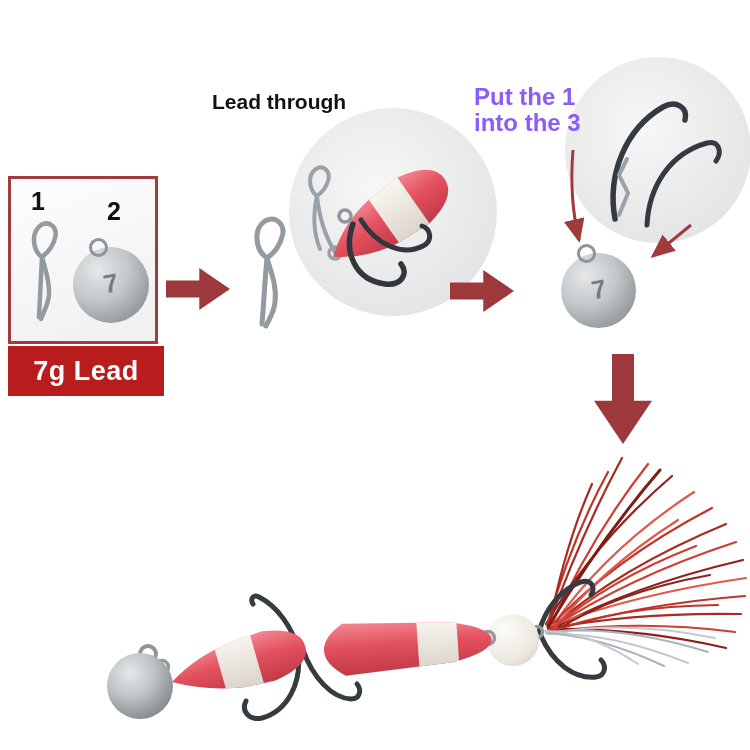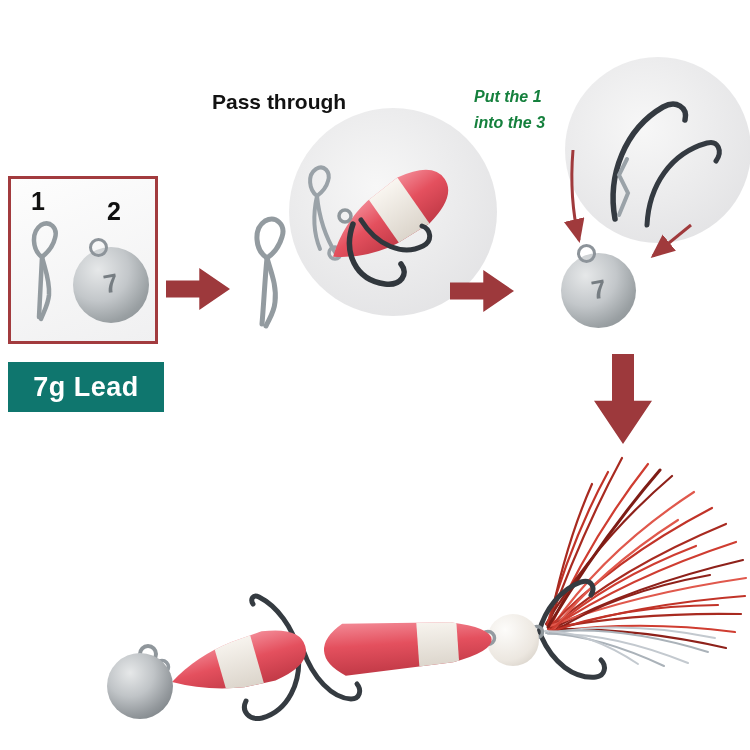--- a/index.html
+++ b/index.html
@@ -16,27 +16,27 @@
 
   .lead-ball { position:absolute; border-radius:50%;
     background:radial-gradient(circle at 33% 30%, #e6e8e9, #c3c7ca 42%, #9aa0a3 72%, #81878b); }
   .lead-ball::before { content:""; position:absolute; width:13px; height:13px;
     border:3px solid #8d949a; border-radius:50%; top:-9px; left:16px; }
   .ball-box { left:62px; top:68px; width:76px; height:76px; }
   .ball-step { left:561px; top:253px; width:75px; height:75px; }
   .ball-mark { position:absolute; left:50%; top:50%; transform:translate(-50%,-54%) rotate(-10deg);
     font-size:26px; font-weight:bold; color:#767d82; }
 
-  .banner { position:absolute; left:8px; top:362px; width:156px; height:50px; background:#0f766e;
+  .banner { position:absolute; left:8px; top:346px; width:156px; height:50px; background:#b91c1c;
     display:flex; align-items:center; justify-content:center; color:#ffffff;
     font-weight:bold; font-size:27px; letter-spacing:0.5px; }
 
   .pass-title { position:absolute; left:212px; top:90px; font-size:21px; font-weight:bold; color:#121212; }
-  .put-title  { position:absolute; left:474px; top:84px; font-size:16px; font-weight:bold;
-                line-height:26px; color:#15803d;font-style:italic; }
+  .put-title  { position:absolute; left:474px; top:84px; font-size:24px; font-weight:bold;
+                line-height:26px; color:#8b5cf6; }
 
   .arrow-right { position:absolute; background:#9d393c;
     clip-path:polygon(0 30%,52% 30%,52% 0,100% 50%,52% 100%,52% 70%,0 70%); }
   .a1 { left:166px; top:268px; width:64px; height:42px; }
   .a2 { left:450px; top:270px; width:64px; height:42px; }
   .arrow-down { position:absolute; left:594px; top:354px; width:58px; height:90px; background:#9d393c;
     clip-path:polygon(31% 0,69% 0,69% 52%,100% 52%,50% 100%,0 52%,31% 52%); }
 
   .clip-mid { position:absolute; left:238px; top:212px; width:58px; height:124px; }
   .inset1 { position:absolute; left:285px; top:104px; width:216px; height:216px; }
@@ -60,21 +60,21 @@
       </g>
     </svg>
     <div class="lead-ball ball-box">
       <span class="ball-mark">7</span>
     </div>
   </div>
   <div class="banner">
     <span>7g Lead</span>
   </div>
 
-  <div class="pass-title">Pass through</div>
+  <div class="pass-title">Lead through</div>
   <div class="arrow-right a1"></div>
 
   <svg class="clip-mid" viewBox="0 0 58 124">
     <g stroke="#939ba0" stroke-width="5" fill="none" stroke-linecap="round">
       <path d="M29,46 C17,38 15,17 27,9 C38,3 48,13 44,25 C41,35 35,42 29,46"></path>
       <path d="M29,46 C27,66 26,88 24,112"></path>
       <path d="M29,46 C33,60 39,74 37,90 C36,101 31,107 28,114"></path>
     </g>
   </svg>
 

